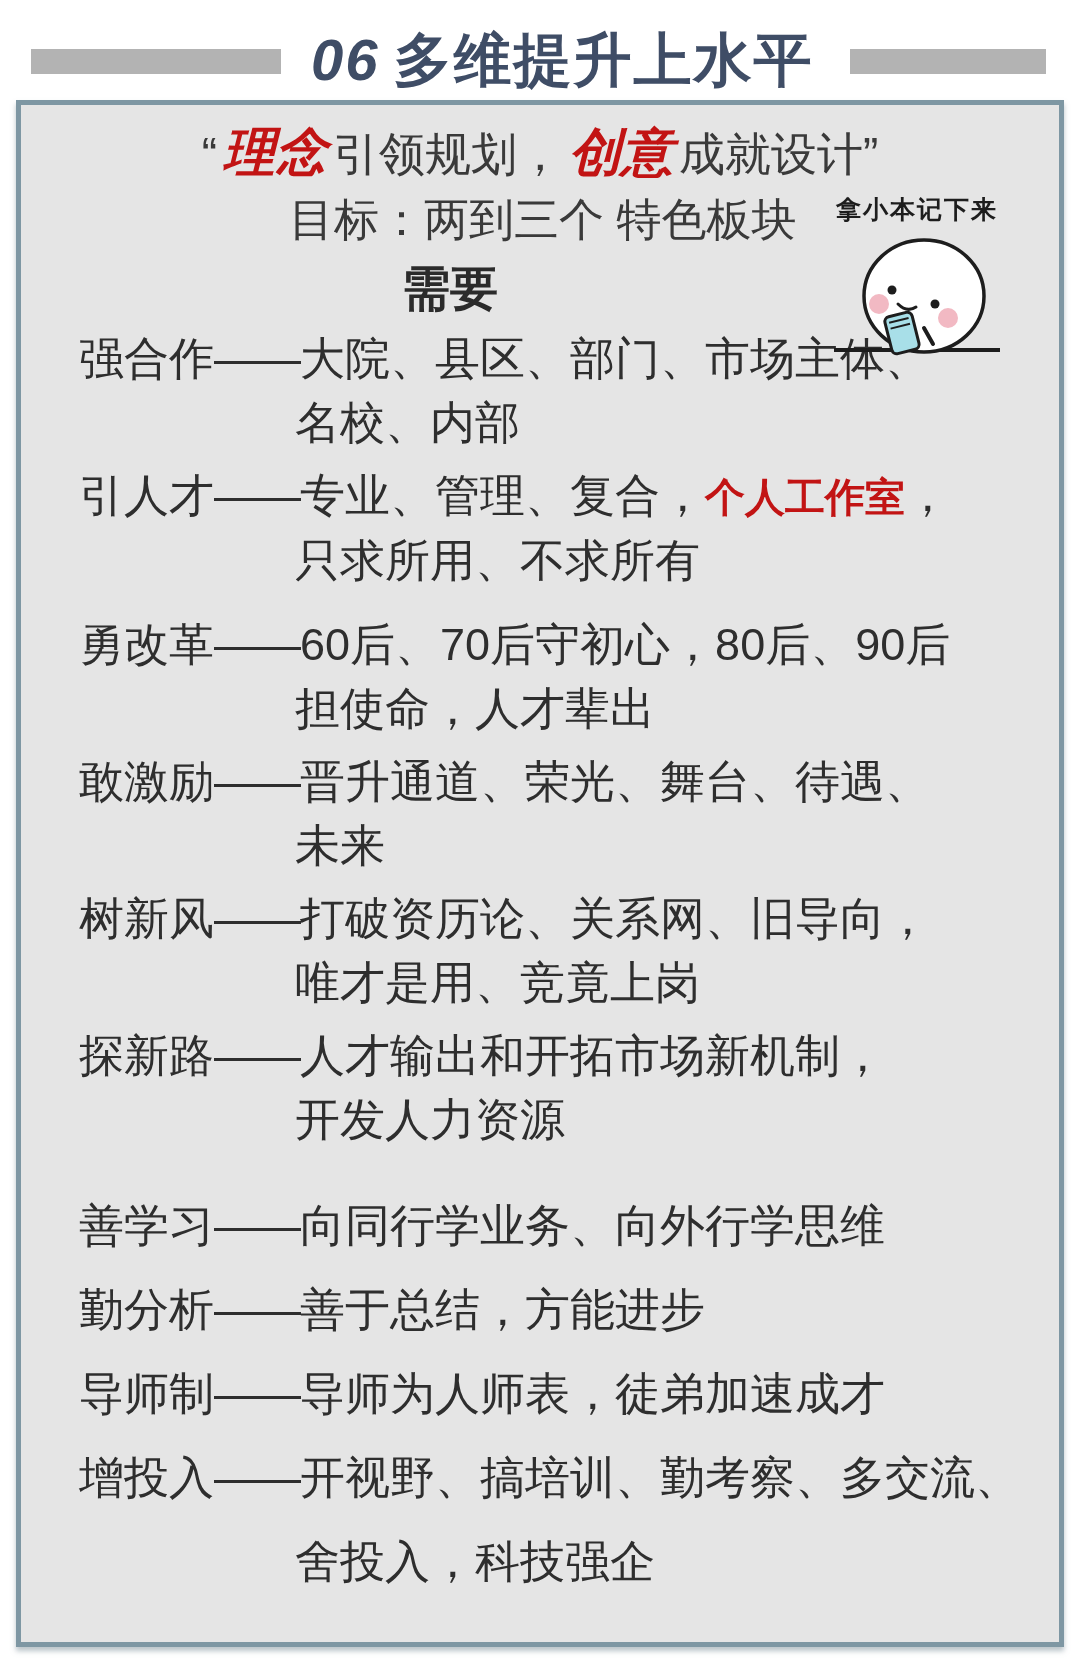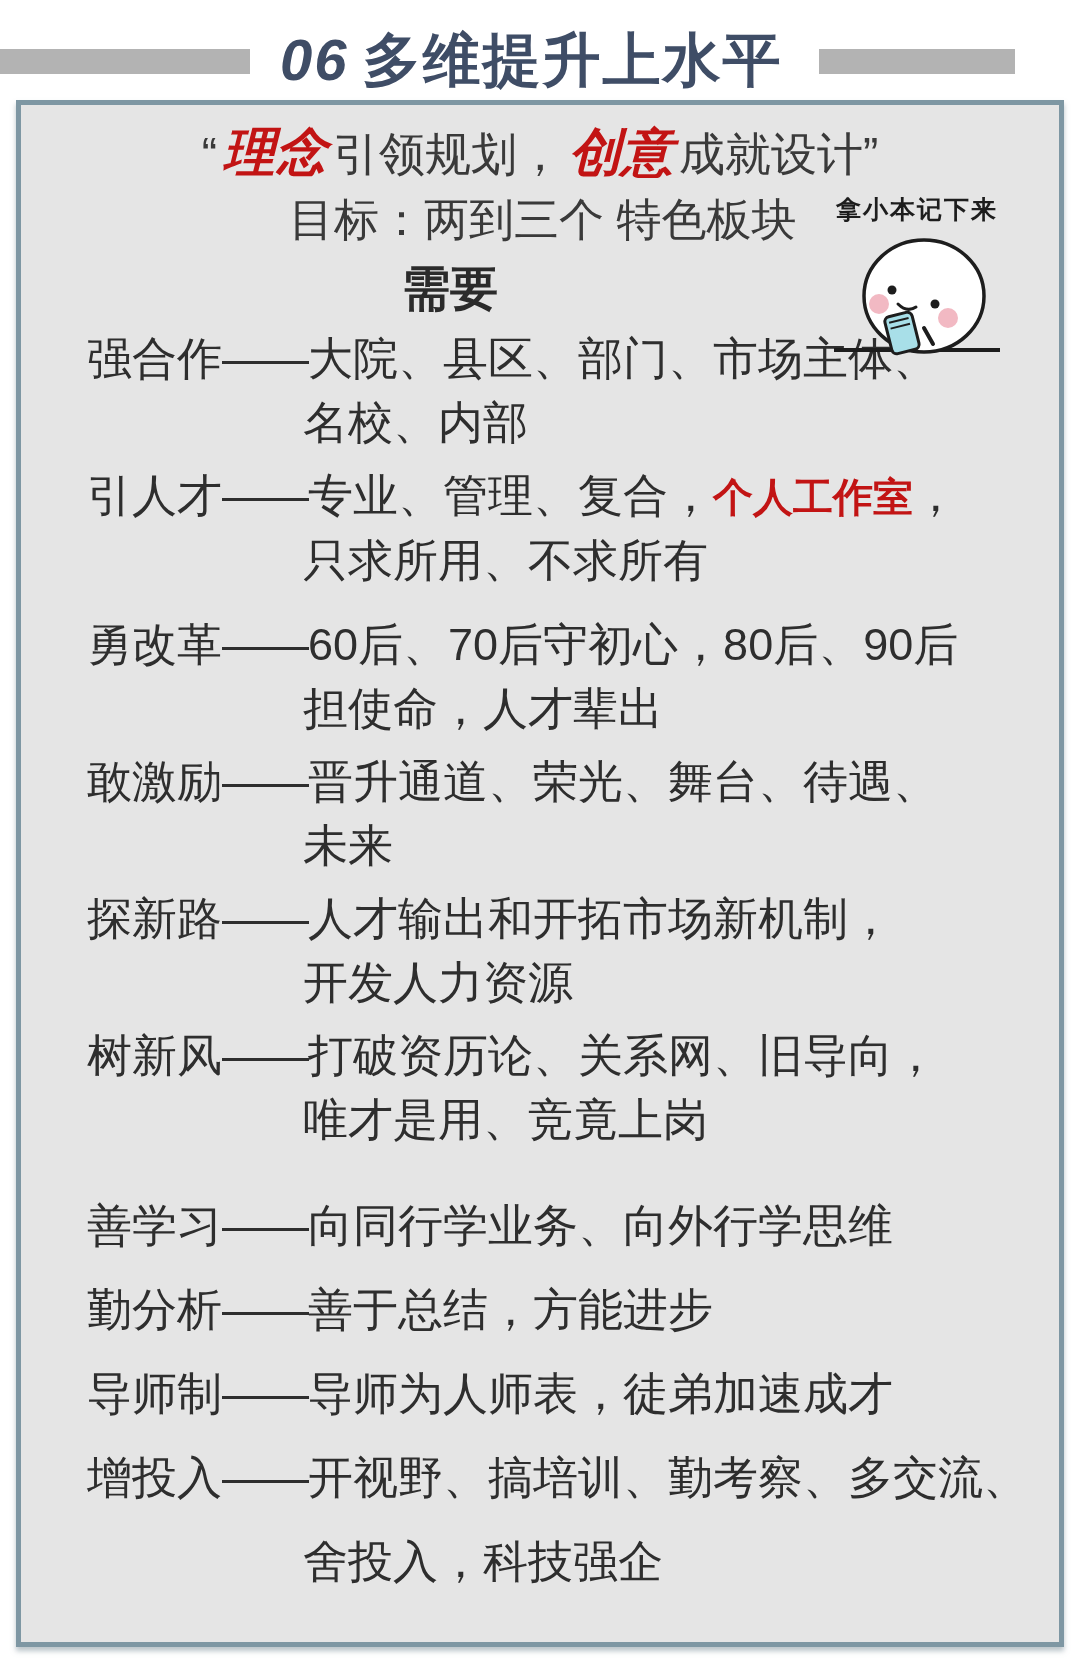--- a/index.html
+++ b/index.html
@@ -2,21 +2,21 @@
 <html><head>
 <meta charset="utf-8">
 <style>
   html,body { margin:0; padding:0; background:#ffffff; }
   body {
     width:1080px; height:1661px; position:relative; overflow:hidden;
     font-family:"Liberation Sans","DejaVu Sans",sans-serif;
     color:#303030;
   }
   
-  .header { display:flex; align-items:center; padding-top:26px; height:70px; }
+  .header { display:flex; align-items:center; padding-top:26px; height:70px;padding-left:31px; }
   .bar { height:25px; background:#b3b3b3; }
   .bar-left { width:250px; }
   .bar-right { width:196px; margin-left:6px; }
   .header-title {
     margin:0 30px; font-size:58px; font-weight:900; color:#3f4d66;
     letter-spacing:2px; white-space:nowrap;
   }
   .header-title .num { font-style:italic; margin-right:14px; }
   
   .box {
@@ -46,21 +46,21 @@
     background:repeating-linear-gradient(90deg,#7b94a4 0 36px,transparent 36px 53px);
   }
   .divider-label {
     font-size:48px; font-weight:900; color:#2b2b2b; margin:0 2px; white-space:nowrap;
   }
   
   .sticker { position:absolute; top:88px; right:52px; width:180px; text-align:center; }
   .sticker-caption { font-size:25px; font-weight:700; color:#1d1d1d; letter-spacing:2px; white-space:nowrap; }
   .sticker svg { display:block; margin:2px auto 0 auto; }
   
-  .list { margin-top:8px;margin-left:8px; }
+  .list { margin-top:8px; }
   .item { padding-left:58px; font-size:45px; line-height:64px; color:#2e2e2e; margin-bottom:9px; white-space:nowrap; }
   .item .dash { letter-spacing:-3px; margin-right:2px; }
   .item .line2 { margin-left:216px; }
   .item .red { color:#c21414; font-weight:900; font-size:40px; }
   .gap-sm { margin-top:20px; }
   .gap-lg { margin-top:42px; }
 </style>
 </head>
 <body>
 
@@ -117,27 +117,27 @@
       <div><span>勇改革</span><span class="dash">——</span><span>60后、70后守初心，80后、90后</span></div>
       <div class="line2">担使命，人才辈出</div>
     </div>
 
     <div class="item">
       <div><span>敢激励</span><span class="dash">——</span><span>晋升通道、荣光、舞台、待遇、</span></div>
       <div class="line2">未来</div>
     </div>
 
     <div class="item">
-      <div><span>探新路</span><span class="dash">——</span><span>人才输出和开拓市场新机制，</span></div>
-      <div class="line2">开发人力资源</div>
+      <div><span>树新风</span><span class="dash">——</span><span>打破资历论、关系网、旧导向，</span></div>
+      <div class="line2">唯才是用、竞竟上岗</div>
     </div>
 
     <div class="item">
-      <div><span>树新风</span><span class="dash">——</span><span>打破资历论、关系网、旧导向，</span></div>
-      <div class="line2">唯才是用、竞竟上岗</div>
+      <div><span>探新路</span><span class="dash">——</span><span>人才输出和开拓市场新机制，</span></div>
+      <div class="line2">开发人力资源</div>
     </div>
 
     <div class="item gap-lg">
       <div><span>善学习</span><span class="dash">——</span><span>向同行学业务、向外行学思维</span></div>
     </div>
 
     <div class="item gap-sm">
       <div><span>勤分析</span><span class="dash">——</span><span>善于总结，方能进步</span></div>
     </div>
 

